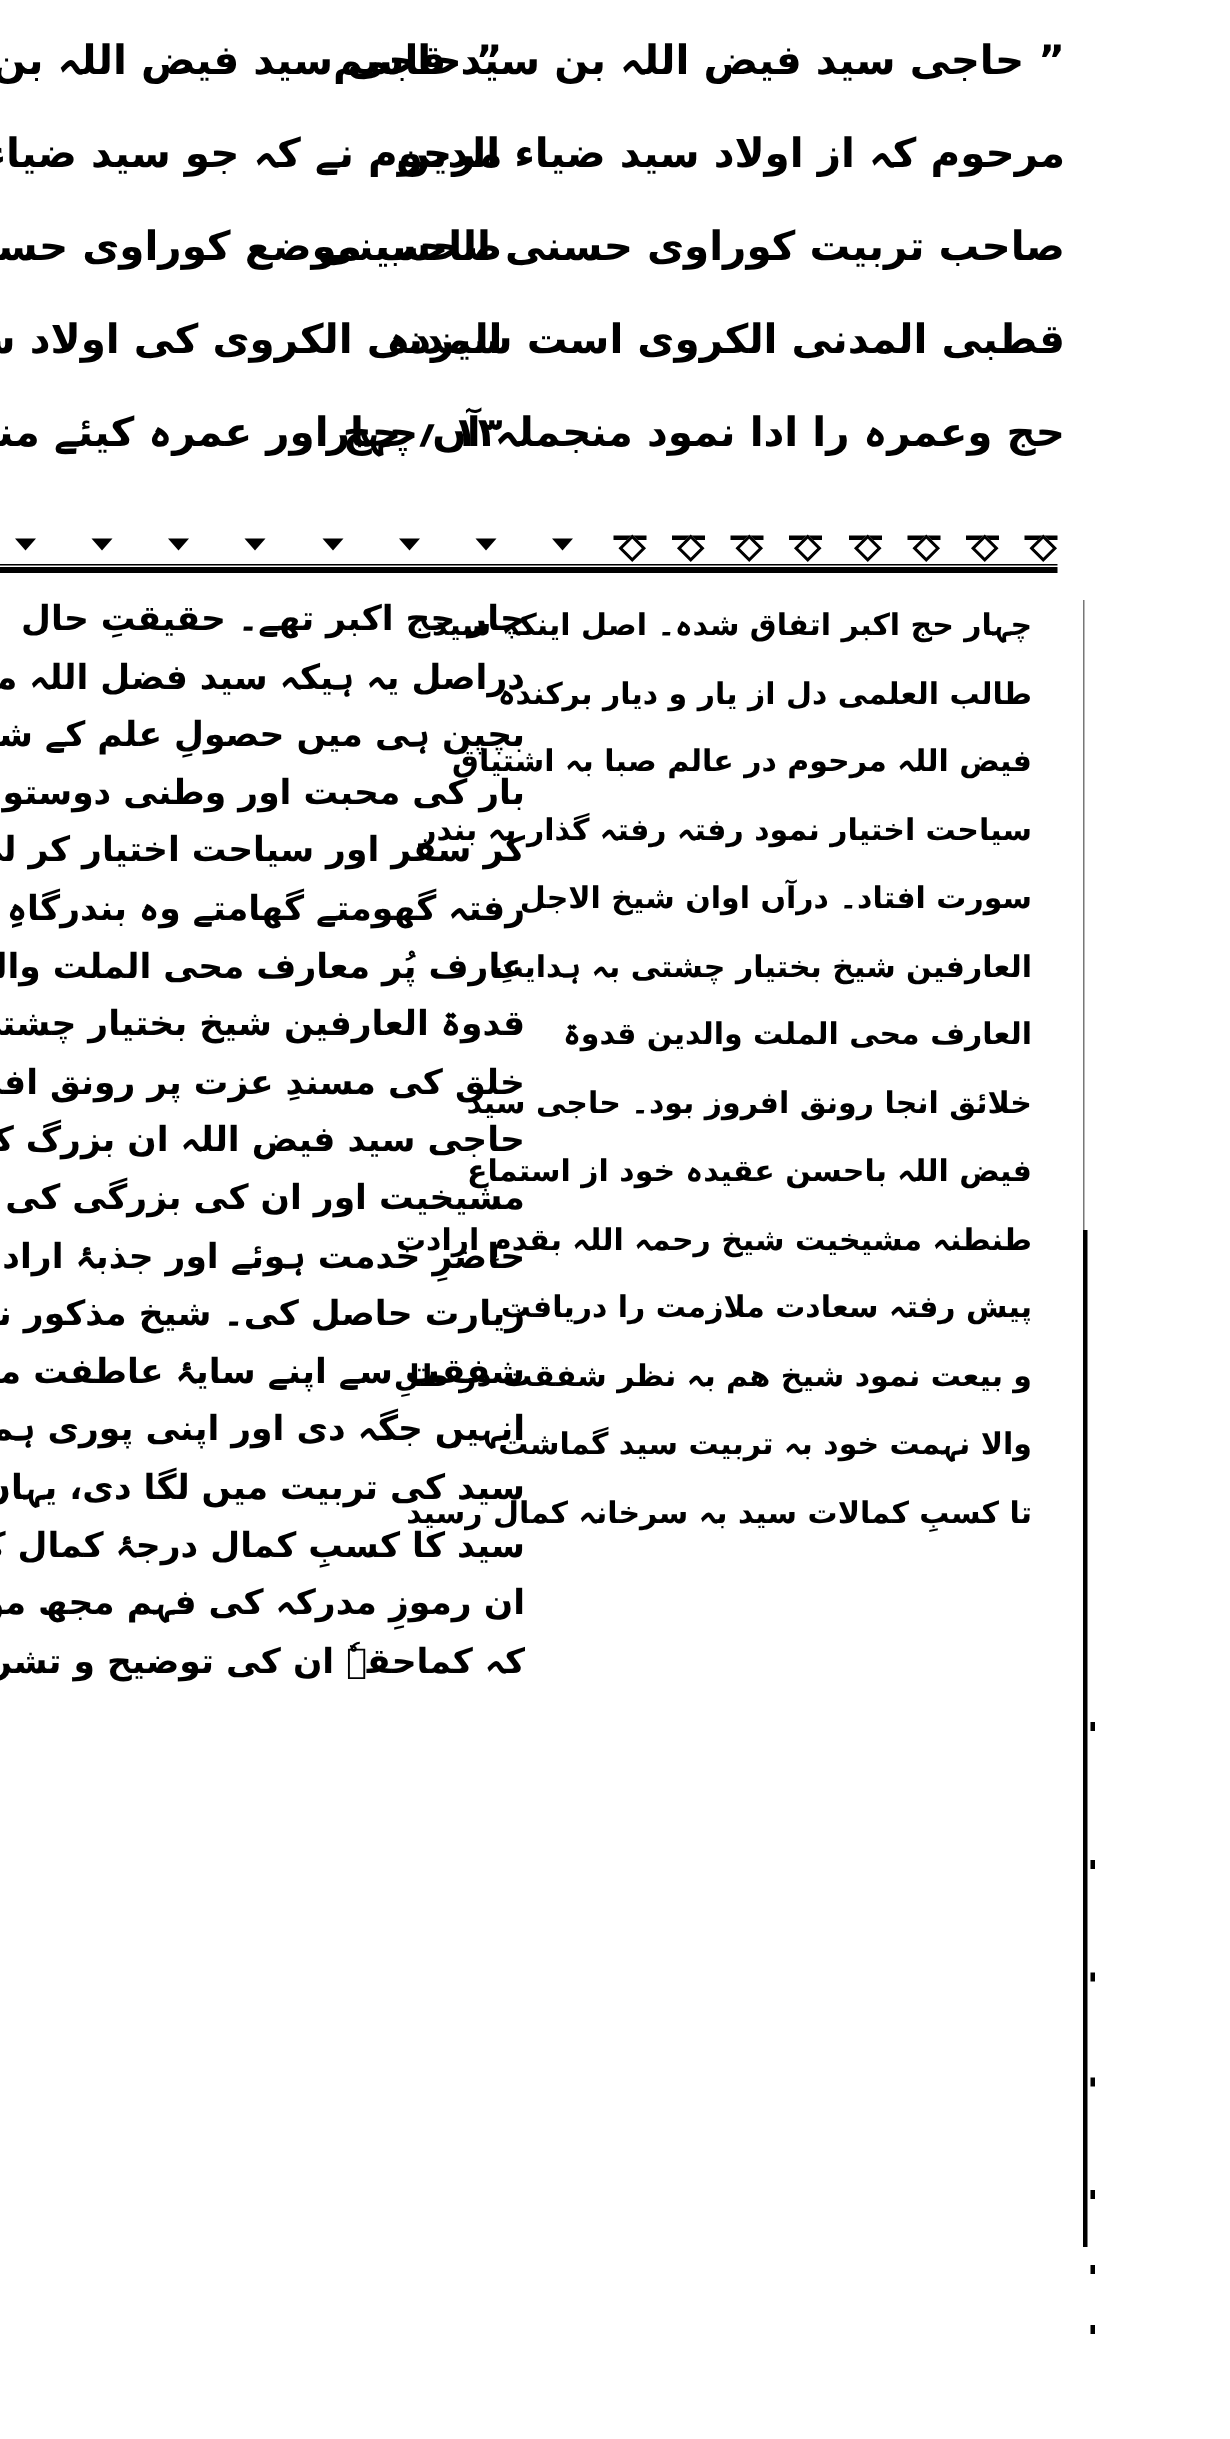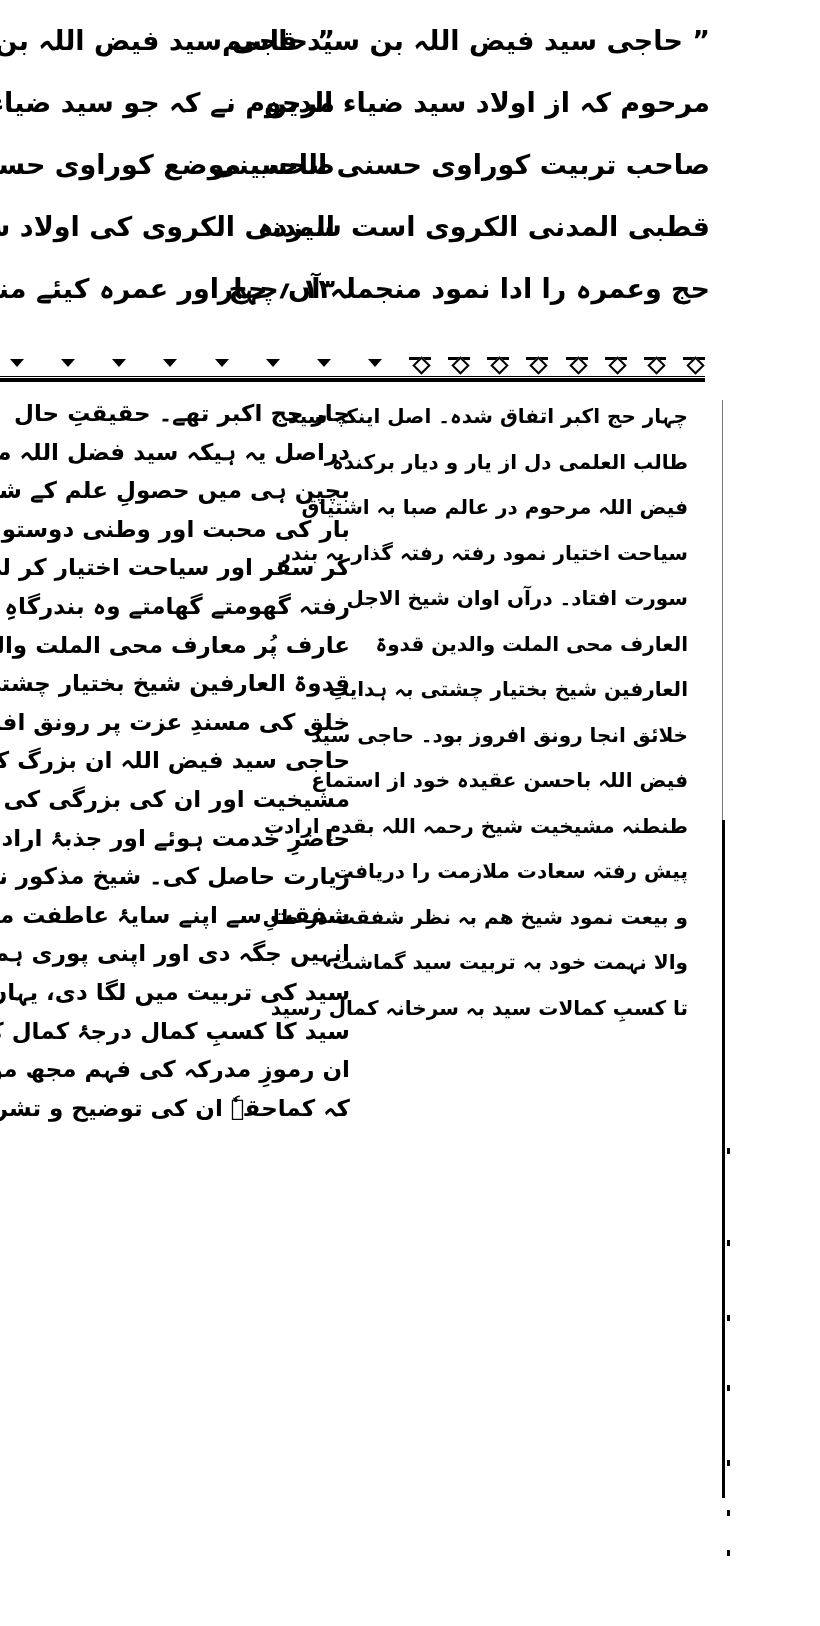--- a/index.html
+++ b/index.html
@@ -81,22 +81,22 @@
     <div class="rule thin"></div>
     <div class="rule"></div>
   </div>
 
   <div class="col bot-right">
     <div class="line">چہار حج اکبر اتفاق شدہ۔ اصل اینکہ سید</div>
     <div class="line">طالب العلمی دل از یار و دیار برکندہ</div>
     <div class="line">فیض اللہ مرحوم در عالم صبا بہ اشتیاق</div>
     <div class="line">سیاحت اختیار نمود رفتہ رفتہ گذار بہ بندر</div>
     <div class="line">سورت افتاد۔ درآں اوان شیخ الاجل</div>
+    <div class="line">العارفین شیخ بختیار چشتی بہ ہدایتِ</div>
     <div class="line">العارف محی الملت والدین قدوۃ</div>
-    <div class="line">العارفین شیخ بختیار چشتی بہ ہدایتِ</div>
     <div class="line">خلائق انجا رونق افروز بود۔ حاجی سید</div>
     <div class="line">فیض اللہ باحسن عقیدہ خود از استماع</div>
     <div class="line">طنطنہ مشیخیت شیخ رحمہ اللہ بقدمِ ارادت</div>
     <div class="line">پیش رفتہ سعادت ملازمت را دریافت</div>
     <div class="line">و بیعت نمود شیخ ھم بہ نظر شفقت در ظلِ</div>
     <div class="line">والا نہمت خود بہ تربیت سید گماشت</div>
     <div class="line">تا کسبِ کمالات سید بہ سرخانہ کمال رسید</div>
   </div>
 
   <div class="col bot-left">

